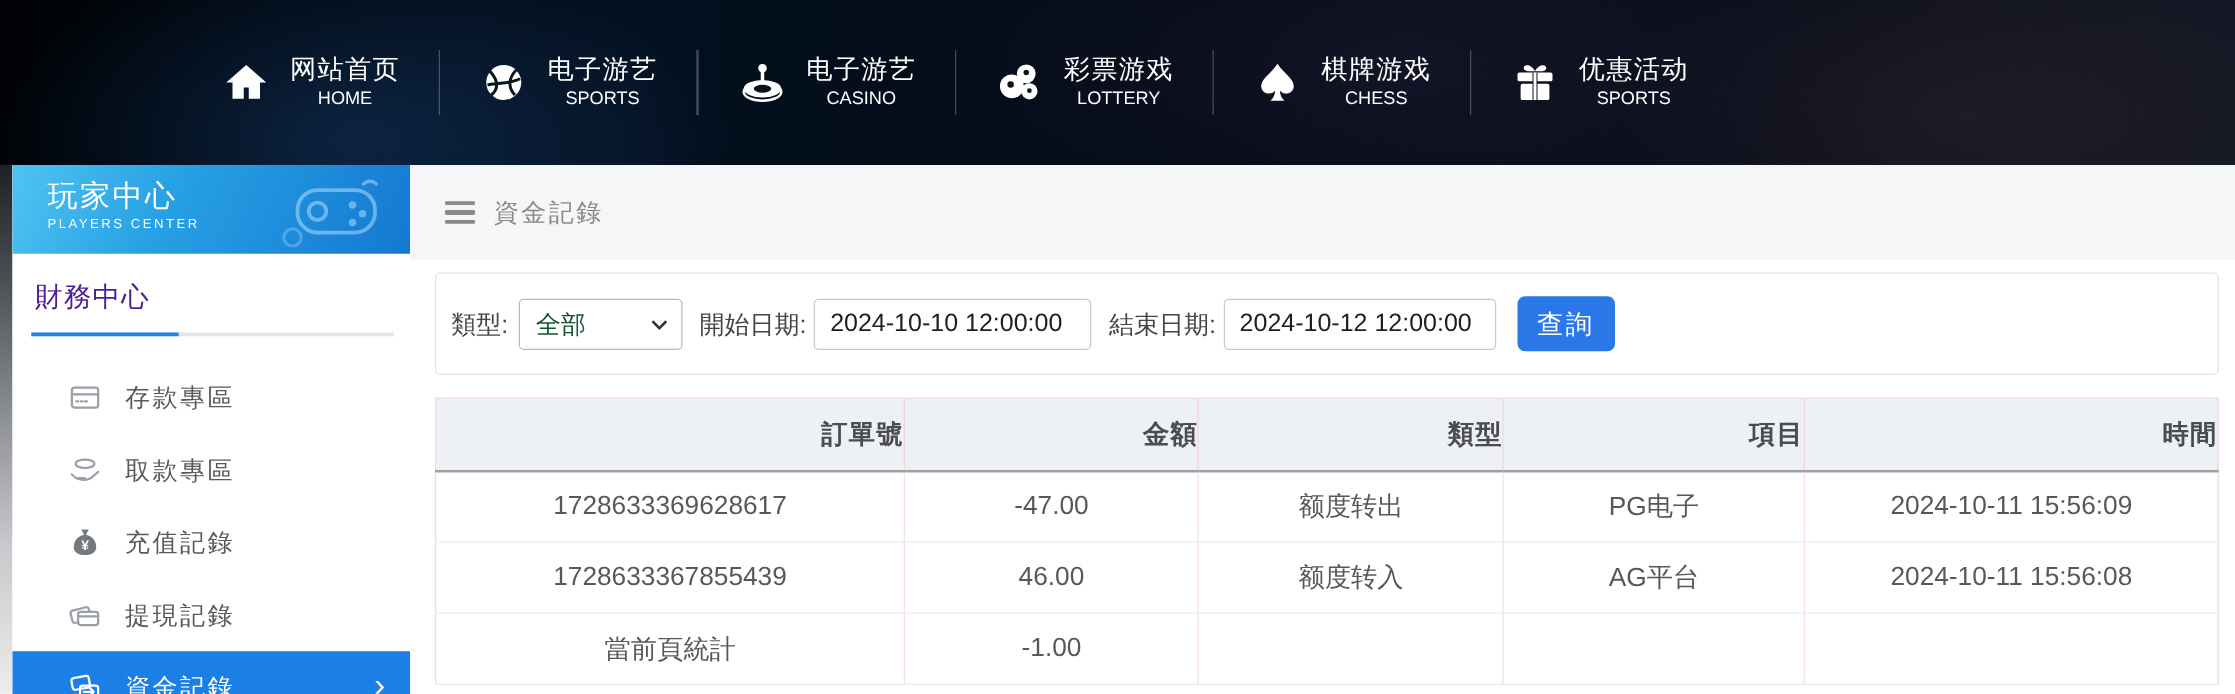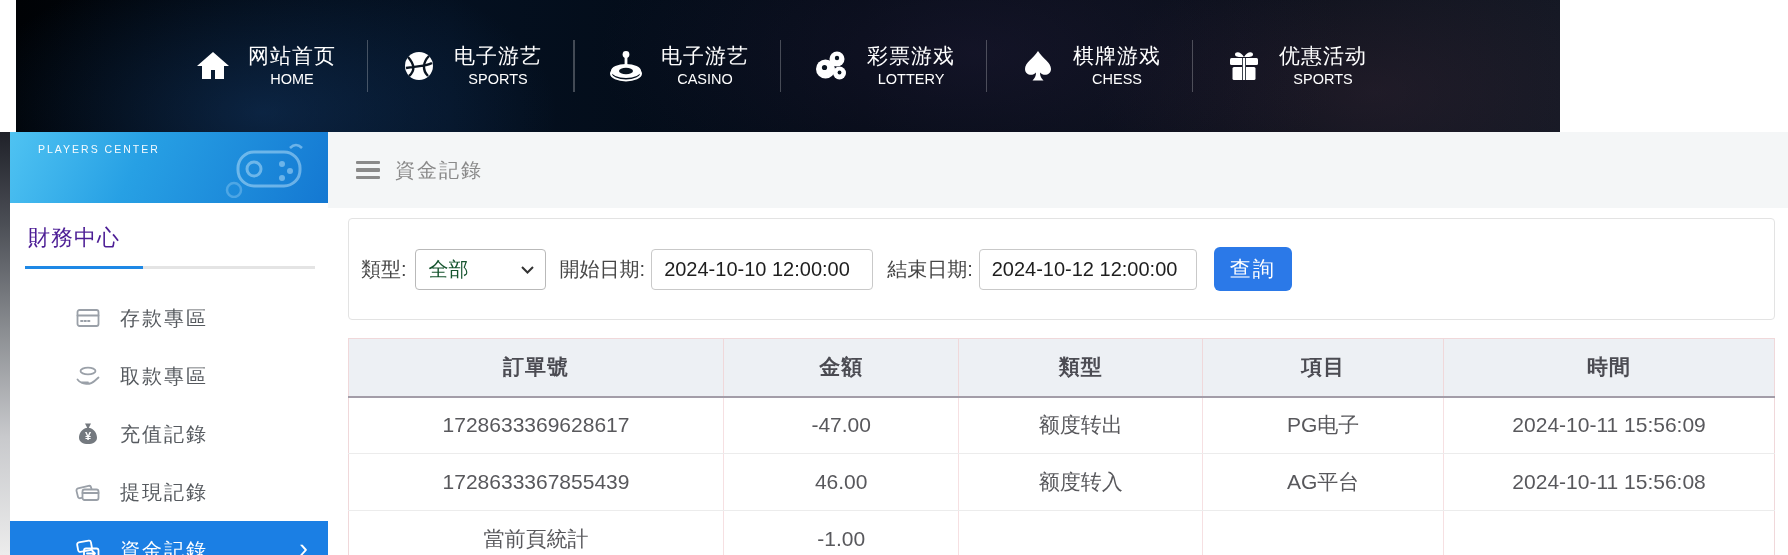--- a/index.html
+++ b/index.html
@@ -1,20 +1,20 @@
 <!DOCTYPE html>
 <html><head>
 <meta charset="utf-8">
 <style>
   * { box-sizing: border-box; margin: 0; padding: 0; }
   html,body { width:1788px; height:555px; overflow:hidden; background:#fff;
               font-family:"Liberation Sans","DejaVu Sans",sans-serif; }
 
   
-  .topnav{ position:absolute; left:16px; top:0; width:1544px; height:132px;
+  .topnav{ position:absolute; left:0; top:0; width:1788px; height:132px;
     background:
       radial-gradient(ellipse 420px 220px at 16% 85%, rgba(25,75,135,.40), transparent 70%),
       radial-gradient(ellipse 520px 240px at 62% 40%, rgba(45,35,70,.35), transparent 72%),
       radial-gradient(ellipse 400px 200px at 88% 70%, rgba(70,45,60,.30), transparent 70%),
       linear-gradient(90deg,#000205 0%,#041020 28%,#030a14 55%,#0a0f1a 78%,#141824 100%); }
   .nav-items{ position:absolute; left:146px; top:0; height:132px; display:flex; align-items:center; }
   .nav-item{ width:205px; height:80px; display:flex; align-items:center; justify-content:center;
              gap:15px; cursor:pointer; }
   .nav-divider{ width:1px; height:52px; background:rgba(255,255,255,.25); }
   .nav-icon{ width:40px; height:40px; flex:0 0 auto; }
@@ -30,57 +30,57 @@
   .sidebar{ position:absolute; left:10px; top:132px; width:318px; height:423px; background:#fff; }
   .sidebar-header{ position:relative; height:71px; padding:11px 0 0 28px; color:#fff;
     background:linear-gradient(115deg,#4fc3f2 0%,#27a0e4 40%,#1478d2 100%); overflow:hidden; }
   .sb-title{ font-size:24px; font-weight:500; line-height:30px; letter-spacing:2px; }
   .sb-sub{ font-size:10.5px; letter-spacing:2px; opacity:.95; }
   .gamepad{ position:absolute; right:16px; top:8px; opacity:.45; }
   .section-title{ margin:20px 0 0 18px; font-size:22px; color:#4c1d95; letter-spacing:1px; }
   .section-divider{ margin:13px 13px 0 15px; height:3px; background:#e4e4e4; }
   .section-divider .blue{ display:block; width:118px; height:3px; background:#1e88e5; }
   .menu{ margin-top:20px; }
-  .menu-item{ height:58px; display:flex; align-items:center; padding-left:65px; cursor:pointer; }
+  .menu-item{ height:58px; display:flex; align-items:center; padding-left:45px; cursor:pointer; }
   .menu-item .mi-icon{ width:26px; height:26px; flex:0 0 auto; }
   .menu-item .mi-label{ margin-left:19px; font-size:20px; color:#565a5f; letter-spacing:2px; }
   .menu-item.selected{ background:#1b7fe4; position:relative; }
   .menu-item.selected .mi-label{ color:#fff; }
   .menu-item.selected .mi-chevron{ position:absolute; right:20px; top:50%; transform:translateY(-58%);
     color:#fff; font-size:26px; line-height:26px; }
 
   
   .main-header{ position:absolute; left:328px; top:132px; width:1460px; height:76px;
     background:#f4f6f7; display:flex; align-items:center; padding-left:28px; }
   .hamburger{ width:24px; display:flex; flex-direction:column; gap:4px; cursor:pointer; }
   .hamburger span{ display:block; height:3.5px; background:#8a8a8a; border-radius:1px; }
   .main-title{ margin-left:15px; font-size:20px; color:#8a8a8a; letter-spacing:2px; }
 
   .content{ position:absolute; left:348px; top:208px; width:1427px; }
 
-  .filter-panel{ margin-top:10px; height:102px; border:1px solid #e3e3e3; border-radius:4px;
+  .filter-panel{ margin-top:10px; height:82px; border:1px solid #e3e3e3; border-radius:4px;
     background:#fff; display:flex; align-items:center; padding-left:12px; }
   .f-label{ font-size:20px; color:#454545; }
   .f-select{ position:relative; margin-left:8px; width:131px; height:41px; border:1px solid #b9b9b9;
     border-radius:4px; background:#fff; display:flex; align-items:center; padding-left:13px;
     font-size:20px; color:#14532d; cursor:pointer; }
   .f-select svg{ position:absolute; right:11px; top:16px; }
   .f-input{ margin-left:6px; height:41px; border:1px solid #c9c9c9; border-radius:4px; background:#fff;
     display:flex; align-items:center; padding-left:12px; font-size:20px; color:#1e1e1e; cursor:text; }
   .w-start{ width:222px; } .w-end{ width:218px; }
   .gap{ margin-left:14px; }
   .search-btn{ margin-left:17px; width:78px; height:44px; background:#2b79e8; border:none;
     border-radius:6px; color:#fff; font-size:21px; letter-spacing:2px; cursor:pointer;
     font-family:inherit; }
 
   table.records{ margin-top:18px; width:1427px; border-collapse:collapse; table-layout:fixed;
     border:1px solid #f0d8da; }
   .records th{ height:58px; background:#edf0f4; font-size:21px; font-weight:700; color:#4b4b52;
     letter-spacing:1px; border-right:1px solid #f0d8da; border-bottom:2px solid #a39da8;
-    text-align:center; }
+    text-align:right; }
   .records td{ height:57px; font-size:21px; color:#58585c; text-align:center;
     border-right:1px solid #f6e0e2; border-bottom:1px solid #ececec; background:#fff; }
   .records th:last-child,.records td:last-child{ border-right:1px solid #f0d8da; }
 
   .icon-stroke{ fill:none; stroke:#9aa0a8; stroke-width:1.8; stroke-linecap:round; stroke-linejoin:round; }
   .icon-stroke-w{ fill:none; stroke:#fff; stroke-width:1.8; stroke-linecap:round; stroke-linejoin:round; }
 </style>
 </head>
 <body>
 
@@ -168,20 +168,21 @@
       </span>
     </div>
 
   </div>
 </div>
 
 <div class="left-strip"></div>
 
 <div class="sidebar">
   <div class="sidebar-header">
+    <div class="sb-title">玩家中心</div>
     <div class="sb-sub">PLAYERS CENTER</div>
     <svg class="gamepad" width="92" height="58" viewBox="0 0 92 58">
       <rect x="18" y="12" width="62" height="34" rx="16" fill="none" stroke="#cfeeff" stroke-width="3"></rect>
       <circle cx="34" cy="29" r="7" fill="none" stroke="#cfeeff" stroke-width="3"></circle>
       <circle cx="62" cy="24" r="3" fill="#cfeeff"></circle>
       <circle cx="70" cy="31" r="3" fill="#cfeeff"></circle>
       <circle cx="62" cy="38" r="3" fill="#cfeeff"></circle>
       <path d="M70 8 q6 -6 12 0" fill="none" stroke="#cfeeff" stroke-width="2.5"></path>
       <circle cx="14" cy="50" r="7" fill="none" stroke="#cfeeff" stroke-width="2.5" opacity=".6"></circle>
     </svg>

